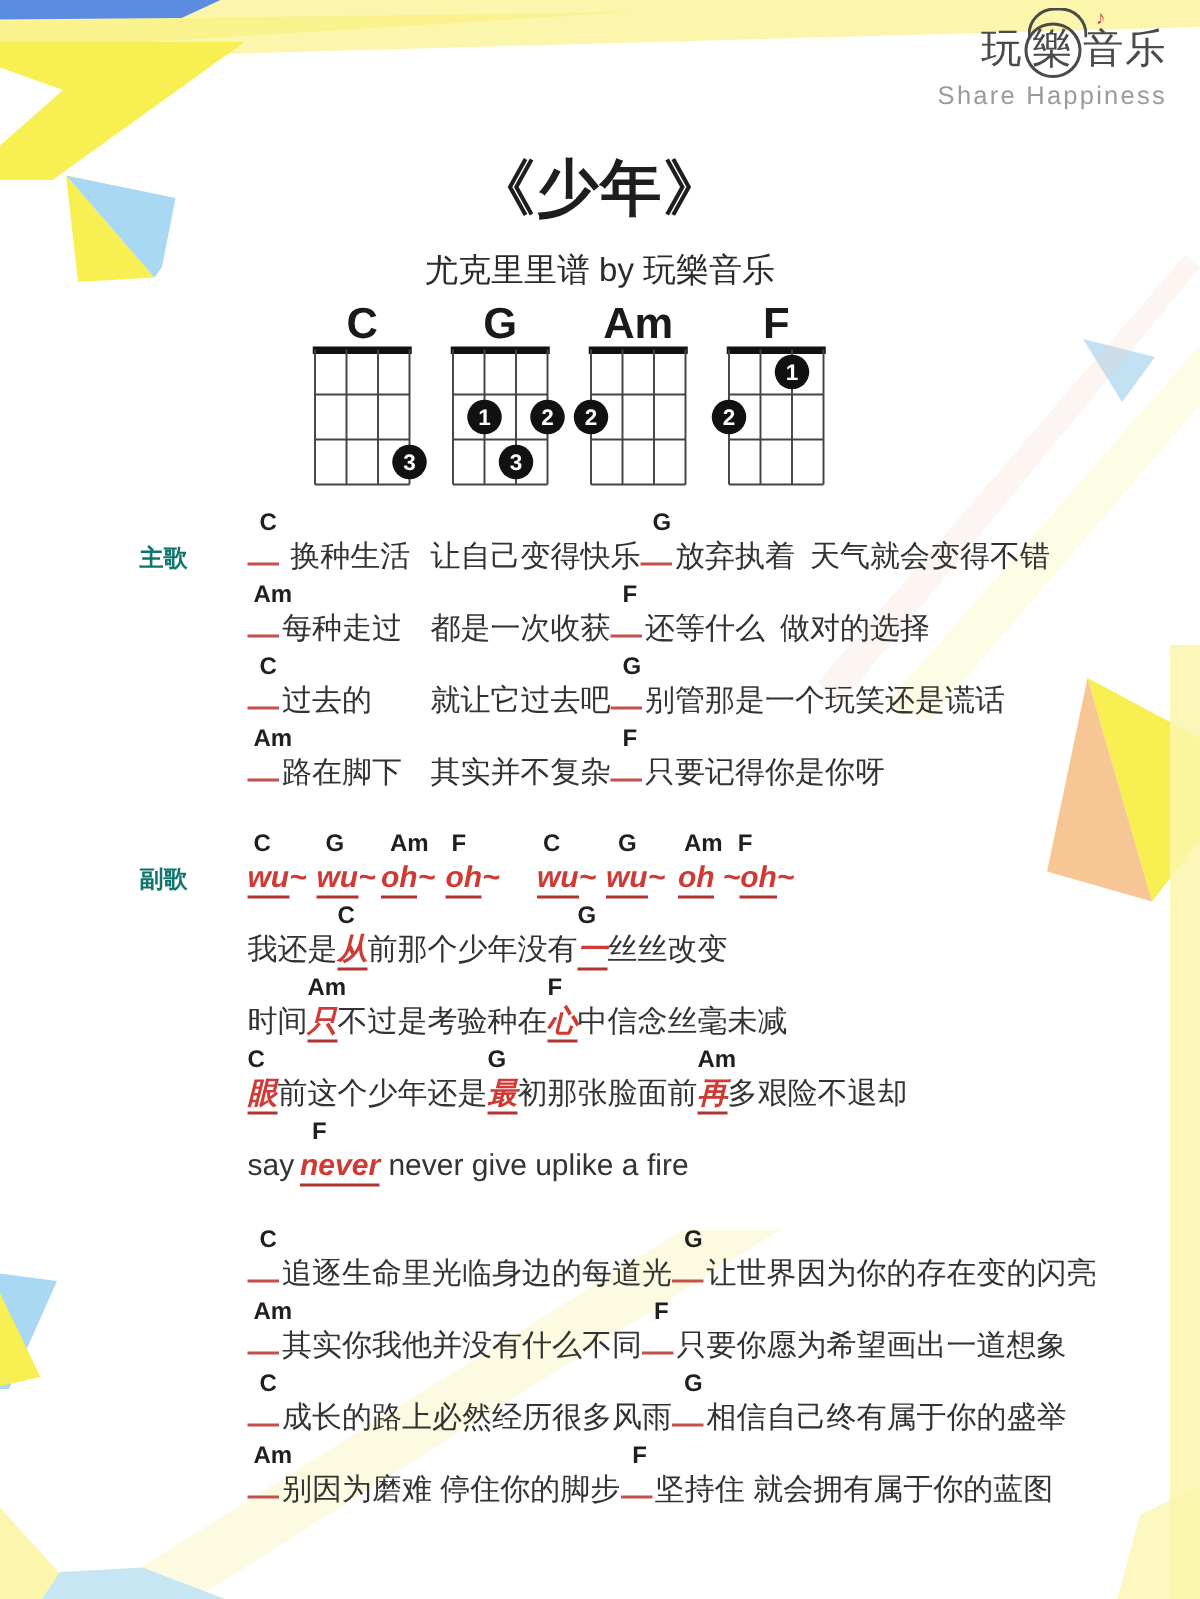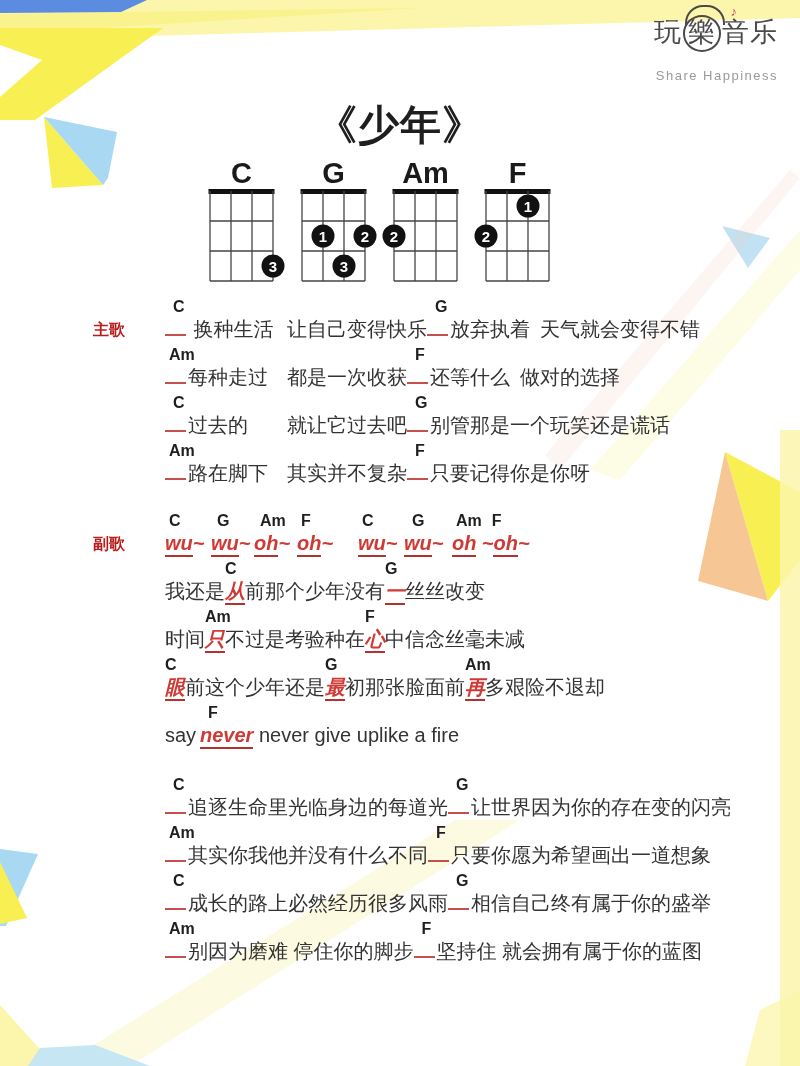--- a/index.html
+++ b/index.html
@@ -9,35 +9,35 @@
   }
   .decor{position:absolute;left:0;top:0;width:800px;height:1066px;pointer-events:none;}
   .content{position:relative;z-index:2;}
 
   
   .logo{position:absolute;top:14px;right:22px;text-align:right;z-index:3;}
   .logo-main{position:relative;display:inline-block;font-size:27px;font-weight:400;color:#4a4a4a;letter-spacing:1px;white-space:nowrap;}
   .logo-circle{display:inline-block;border:2px solid #4a4a4a;border-radius:50%;padding:1px 3px 2px;margin:0 1px;line-height:1.1;}
   .logo-arc{position:absolute;left:31px;top:-9px;width:36px;height:18px;border:2.5px solid #4a4a4a;border-bottom:none;border-radius:18px 18px 0 0;}
   .logo-note{position:absolute;right:40px;top:-10px;font-size:13px;color:#d0485a;}
-  .logo-tag{font-size:13px;color:#9a9a9a;letter-spacing:1.5px;margin-top:16px;}
+  .logo-tag{font-size:17px;color:#9a9a9a;letter-spacing:1.5px;margin-top:2px;}
 
   
   .title-row{margin-top:98px;display:flex;justify-content:center;align-items:baseline;gap:16px;}
   .title-main{font-size:41px;font-weight:800;letter-spacing:1px;color:#1e1e1e;}
   .title-cover{font-size:25px;font-weight:700;color:#1e1e1e;}
   .subtitle{margin-top:12px;text-align:center;font-size:22px;font-weight:500;color:#2b2b2b;}
 
   
   .chords-row{margin-top:4px;margin-left:196px;display:flex;gap:0;}
 
   
   .lyrics{margin-left:93px;}
   .section{position:relative;padding-left:72px;}
-  .sec-label{position:absolute;left:0;top:25px;font-size:16px;font-weight:700;color:#b91c1c;}
+  .sec-label{position:absolute;left:0;top:25px;font-size:16px;font-weight:700;color:#0f766e;}
   .row{height:48px;white-space:nowrap;}
   .cell{display:inline-block;vertical-align:bottom;}
   .tok{display:inline-block;vertical-align:bottom;}
   .tok-chord{height:23px;font-size:16px;font-weight:600;color:#1f1f1f;line-height:23px;}
   .tok-text{height:25px;font-size:20px;line-height:22px;color:#333;}
   .run-r{color:#cf3a35;font-weight:600;font-style:italic;}
   .run-u{border-bottom:2.5px solid #b23230;padding-bottom:1px;}
   .run-b{display:inline-block;width:21px;height:4px;border-bottom:2.5px solid #c5504a;margin-right:2px;}
   .footer{margin-left:160px;margin-top:29px;font-size:16.5px;font-weight:700;color:#2a2a2a;}
 </style>
@@ -75,20 +75,21 @@
       <span>玩</span><span class="logo-circle">樂</span><span>音乐</span>
     </div>
     <div class="logo-tag">Share Happiness</div>
   </div>
 
   <div class="content">
 
     <div class="title-row">
       <span class="title-main">《少年》</span>
     </div>
+    <div class="subtitle">尤克里里谱 by 玩樂音乐</div>
 
     <div class="chords-row" id="chords">
         <svg width="92" height="136" viewBox="0 0 92 136">
           <text x="45.5" y="26" text-anchor="middle" font-size="29" font-weight="bold" fill="#1a1a1a" font-family="Liberation Sans, sans-serif">C</text>
           <rect x="12.5" y="32" width="66" height="5" fill="#111"></rect>
           <line x1="14" y1="64" x2="77" y2="64" stroke="#444" stroke-width="1.3"></line>
           <line x1="14" y1="94" x2="77" y2="94" stroke="#444" stroke-width="1.3"></line>
           <line x1="14" y1="124" x2="77" y2="124" stroke="#444" stroke-width="1.3"></line>
           <line x1="14" y1="34" x2="14" y2="124" stroke="#444" stroke-width="1.3"></line>
           <line x1="35" y1="34" x2="35" y2="124" stroke="#444" stroke-width="1.3"></line>

